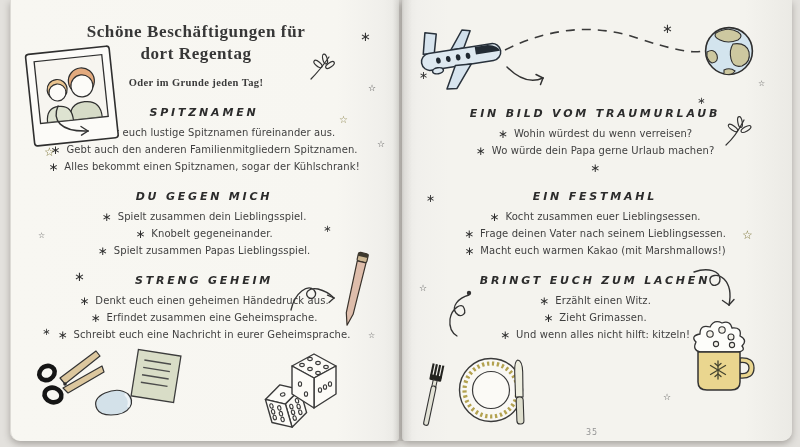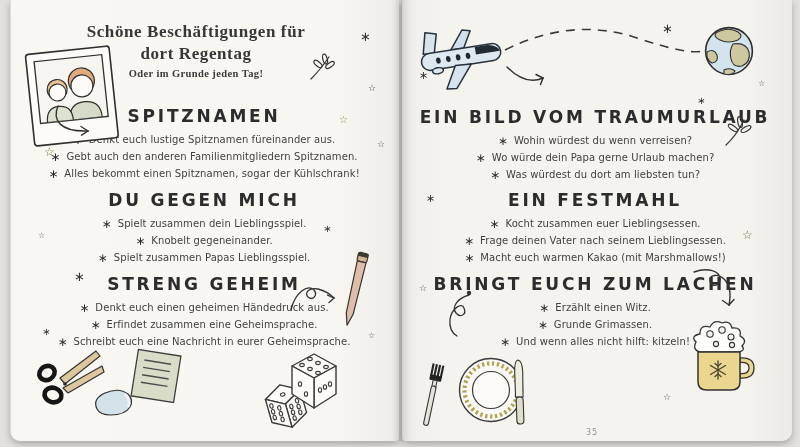--- a/index.html
+++ b/index.html
@@ -8,25 +8,25 @@
   .page{position:absolute;top:0;height:441px;box-shadow:0 3px 7px rgba(60,55,50,.35);}
   .page-left{left:10px;width:388px;border-radius:0 0 4px 10px;
     background:linear-gradient(90deg,#f8f7f2 0%,#f7f6f1 84%,#f0efeb 96%,#e9e8e4 100%);
     border-left:1px solid #dddbd6;}
   .page-right{left:402px;width:390px;border-radius:0 0 10px 4px;
     background:linear-gradient(90deg,#e9e8e4 0%,#f1f0ec 4%,#f4f3ee 12%,#f4f3ee 88%,#ebeae5 100%);}
   .gutter{position:absolute;left:392px;top:0;width:20px;height:441px;
     background:linear-gradient(90deg,rgba(70,65,60,0) 0%,rgba(70,65,60,.10) 40%,rgba(70,65,60,.16) 50%,rgba(70,65,60,.08) 62%,rgba(70,65,60,0) 100%);}
   .title-block{position:absolute;top:21px;left:2px;width:388px;text-align:center;color:#373737;font-family:Liberation Serif, serif;}
   .title-line{font-size:17px;font-weight:600;letter-spacing:.6px;line-height:22px;}
-  .subtitle{font-size:10.5px;font-weight:700;letter-spacing:.4px;margin-top:3px;color:#3a3a3a;}
+  .subtitle{font-size:10.5px;font-weight:700;letter-spacing:.4px;margin-top:12px;color:#3a3a3a;}
   .section{position:absolute;text-align:center;}
   .section.l{left:14px;width:380px;}
   .section.r{left:406px;width:378px;}
-  .heading{font-size:17px;font-weight:700;letter-spacing:2.8px;color:#2c2c2c;margin-bottom:6px;}
+  .heading{font-size:11px;font-weight:700;letter-spacing:2.8px;color:#2c2c2c;margin-bottom:6px;font-style:italic;}
   .item{height:17.2px;display:flex;justify-content:center;align-items:baseline;gap:6px;
         font-size:10px;color:#3f3f3f;letter-spacing:.1px;}
   .bullet{font-size:12px;color:#2d2d2d;transform:translateY(1px);}
   .pagenum{position:absolute;top:428px;font-size:8px;color:#949494;letter-spacing:1px;text-align:center;}
   .pagenum.l{left:10px;width:388px;}
   .pagenum.r{left:402px;width:380px;}
   .star{position:absolute;line-height:1;color:#333;}
   .illo{position:absolute;}
   svg{display:block;overflow:visible;}
 </style>
@@ -99,21 +99,20 @@
     <div class="item">
         <span class="bullet">∗</span>
         <span>Wohin würdest du wenn verreisen?</span>
       </div>
     <div class="item">
         <span class="bullet">∗</span>
         <span>Wo würde dein Papa gerne Urlaub machen?</span>
       </div>
     <div class="item">
         <span class="bullet">∗</span>
-        <span>Was würdest du dort am liebsten tun?</span>
       </div>
   </div>
 
   <div class="section r" style="top:190px">
     <div class="heading">EIN FESTMAHL</div>
     <div class="item">
         <span class="bullet">∗</span>
         <span>Kocht zusammen euer Lieblingsessen.</span>
       </div>
     <div class="item">
@@ -127,21 +126,21 @@
   </div>
 
   <div class="section r" style="top:274px">
     <div class="heading">BRINGT EUCH ZUM LACHEN</div>
     <div class="item">
         <span class="bullet">∗</span>
         <span>Erzählt einen Witz.</span>
       </div>
     <div class="item">
         <span class="bullet">∗</span>
-        <span>Grunde Grimassen.</span>
+        <span>Zieht Grimassen.</span>
       </div>
     <div class="item">
         <span class="bullet">∗</span>
         <span>Und wenn alles nicht hilft: kitzeln!</span>
       </div>
   </div>
 
   <div class="pagenum r">35</div>
 
   <div class="illo" style="left:28px;top:48px;transform:rotate(-6deg)">

